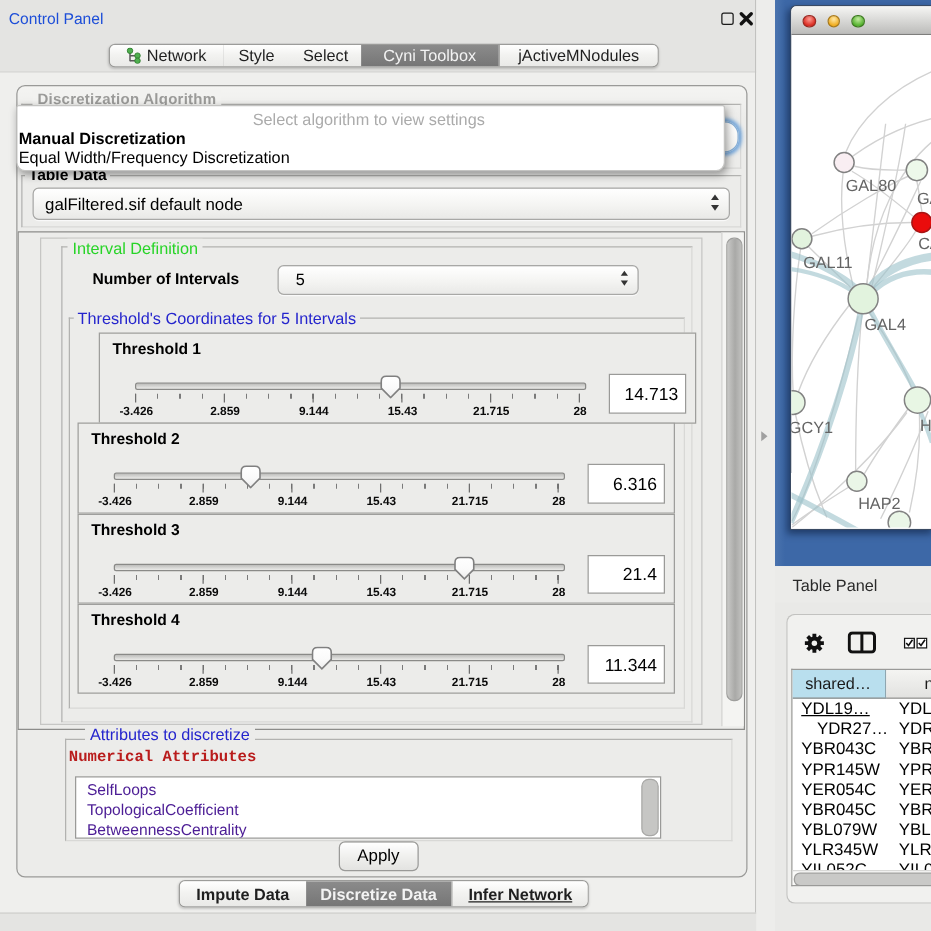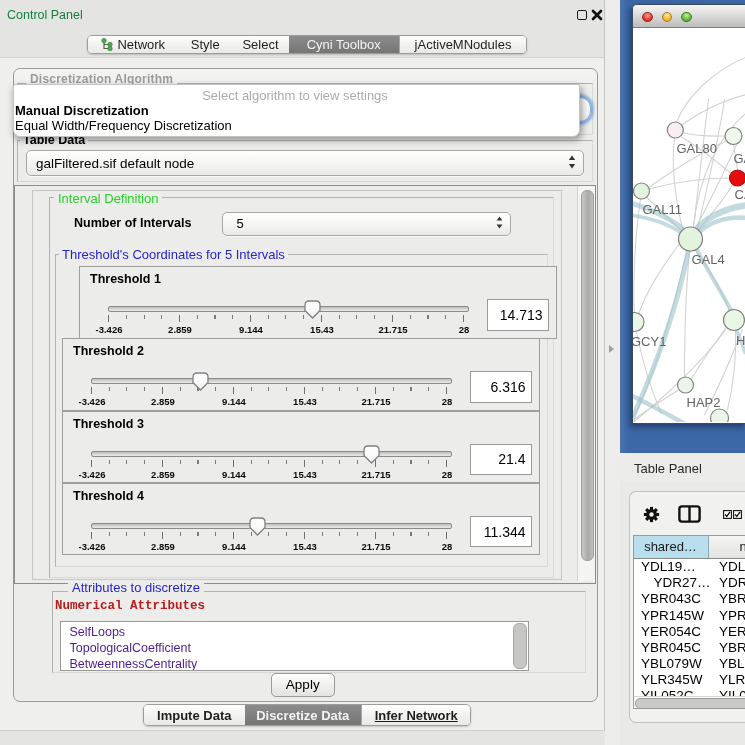--- a/index.html
+++ b/index.html
@@ -22,21 +22,21 @@
 .vbox{position:absolute;left:407px;top:32px;width:54.5px;height:29.5px;border:1px solid #9a9a98;background:#fff;
   font-size:14px;color:#000;display:flex;align-items:center;justify-content:flex-end;padding-right:5px;}
 .thumb{position:absolute;top:33px;width:17px;height:19px;}
 .row{position:absolute;left:0;width:200px;height:16.1px;display:flex;align-items:center;font-size:13.5px;color:#000;}
 </style></head><body>
 
 <div class="abs" style="left:0;top:0;width:606px;height:745px;background:#e4e4e2;"></div>
 <div class="abs" style="left:0;top:57px;width:606px;height:673px;background:#efefed;border-top:1px solid #d4d4d2;"></div>
 <div class="abs" style="left:0;top:730px;width:606px;height:15px;background:#e4e4e2;border-top:1px solid #cfcfcd;"></div>
 <div class="abs" style="left:604px;top:0;width:1px;height:730px;background:#c2c2c0;"></div>
-<div class="abs" style="left:7px;top:8px;font-size:12.5px;color:#15803d;">Control Panel</div>
+<div class="abs" style="left:7px;top:8px;font-size:12.5px;color:#1d4ed8;">Control Panel</div>
 <div class="abs" style="left:577px;top:10px;width:8px;height:8px;border:1.6px solid #1a1a1a;border-radius:2px;"></div>
 <svg class="abs" style="left:591px;top:9px;" width="12" height="12" viewBox="0 0 12 12">
 <path d="M2,2 L10,10 M10,2 L2,10" stroke="#111" stroke-width="2.7" stroke-linecap="round"></path>
   </svg>
 <div class="abs" style="left:87px;top:34.5px;width:437.5px;height:17px;border:1px solid #9c9c9a;border-radius:5px;overflow:hidden;box-shadow:0 1px 2px rgba(0,0,0,0.18);">
 <div class="seg" style="left:0;width:90.5px;border-right:1px solid #a8a8a6;"><svg width="12" height="13" viewBox="0 0 12 13" style="margin-right:4px;">
         <line x1="3" y1="3" x2="3" y2="11" stroke="#5a5a5a" stroke-width="1.2"></line>
         <line x1="3" y1="6.5" x2="8.6" y2="6.5" stroke="#5a5a5a" stroke-width="1.2"></line>
         <line x1="3" y1="10.5" x2="8.6" y2="10.5" stroke="#5a5a5a" stroke-width="1.2"></line>
         <circle cx="3" cy="2.6" r="2.2" fill="#4faf4f" stroke="#2e7d2e" stroke-width="0.7"></circle>
@@ -298,21 +298,21 @@
 <svg class="abs" style="left:733.2px;top:509.5px;" width="9" height="9" viewBox="0 0 9 9">
 <rect x="0.6" y="0.6" width="7.8" height="7.8" fill="#fff" stroke="#111" stroke-width="1.1"></rect>
 <path d="M2,4.4 L3.8,6.4 L7,1.8" fill="none" stroke="#111" stroke-width="1.3"></path>
   </svg>
 <div class="abs" style="left:632.5px;top:534.5px;width:112.5px;height:172.5px;border:1px solid #9a9a98;border-right:none;background:#fff;overflow:hidden;">
 <div style="position:absolute;left:0;top:0;width:74px;height:22px;background:#b9dfee;border-right:1px solid #8fa6b0;border-bottom:1px solid #8a8a88;display:flex;align-items:center;justify-content:center;font-size:13px;color:#1a1a1a;">shared…</div>
 <div style="position:absolute;left:75px;top:0;width:120px;height:22px;background:linear-gradient(#f4f4f2,#e2e2e0);border-bottom:1px solid #8a8a88;font-size:13px;color:#1a1a1a;">
       <span style="position:absolute;left:31px;top:3.5px;">na</span>
     </div>
 <div class="row" style="top:23.2px;">
-      <span style="position:absolute;left:7.5px;">YDL19…</span>
+      <span style="position:absolute;left:7.5px;text-decoration:underline;">YDL19…</span>
       <span style="position:absolute;left:85.5px;">YDL1</span>
     </div>
 <div class="row" style="top:39.3px;">
       <span style="position:absolute;left:20px;">YDR27…</span>
       <span style="position:absolute;left:85.5px;">YDR2</span>
     </div>
 <div class="row" style="top:55.4px;">
       <span style="position:absolute;left:7.5px;">YBR043C</span>
       <span style="position:absolute;left:85.5px;">YBR0</span>
     </div>

